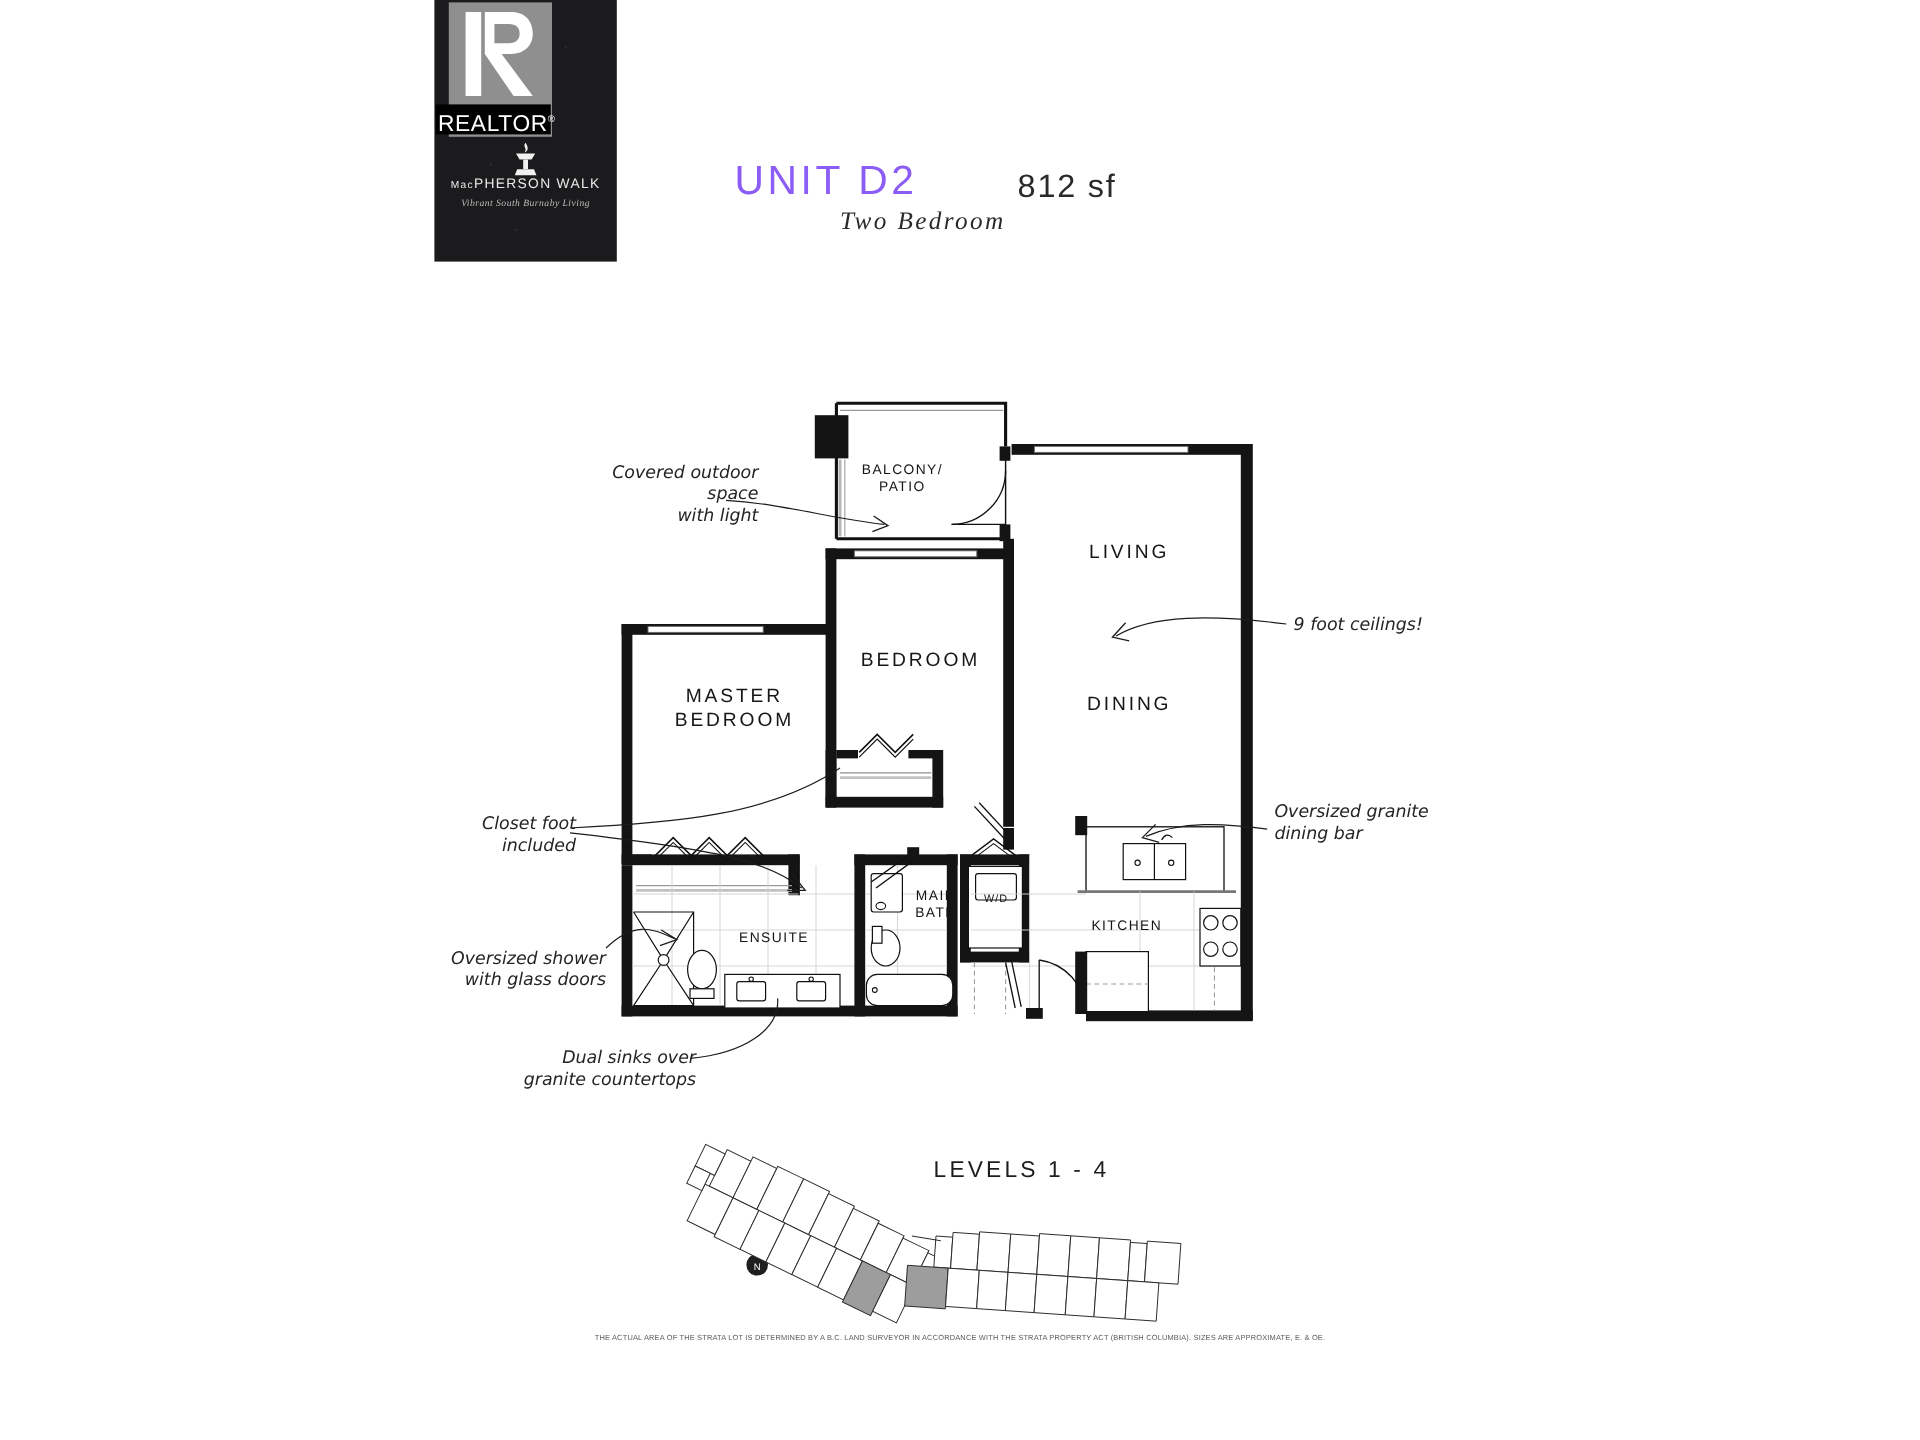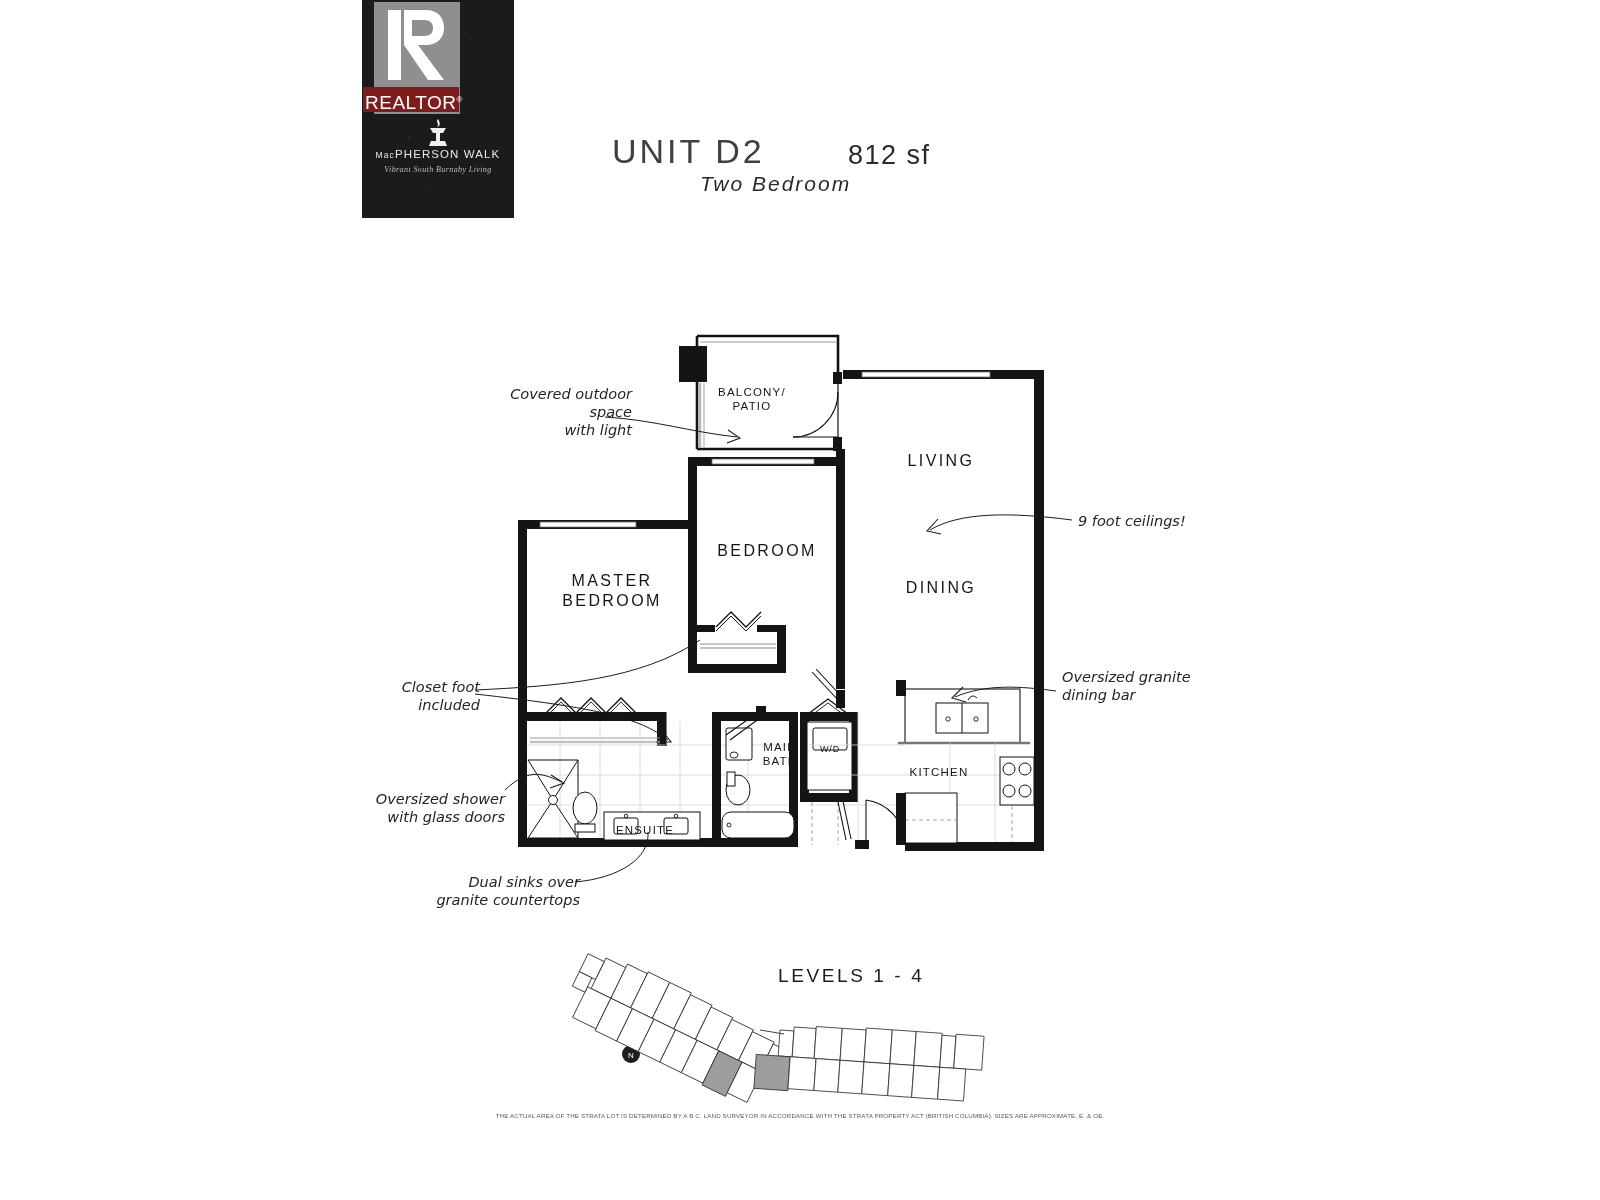--- a/index.html
+++ b/index.html
@@ -50,21 +50,21 @@
   #realtor-mark .rglyph {
     position: absolute;
     left: 0; top: 0; width: 86px; height: 86px;
   }
   #realtor-word {
     position: absolute;
     left: 1px;
     top: 87px;
     width: 96px;
     height: 25px;
-    background: #7f1d1d;
+    background: #000000;
     color: #ffffff;
     font-family: "Liberation Sans", sans-serif;
     font-size: 19px;
     letter-spacing: .5px;
     line-height: 25px;
     padding-left: 2px;
     box-sizing: border-box;
     white-space: nowrap;
   }
   #realtor-word sup { font-size: 8px; vertical-align: super; }
@@ -98,39 +98,39 @@
   }
 
   #unit-title {
     position: absolute;
     left: 612px;
     top: 132px;
     font-family: "Liberation Sans", sans-serif;
     font-size: 34px;
     font-weight: 300;
     letter-spacing: 3px;
-    color: #404040;
+    color: #8b5cf6;
     white-space: nowrap;
   }
   #unit-size {
     position: absolute;
     left: 848px;
     top: 140px;
     font-family: "Liberation Sans", sans-serif;
     font-size: 27px;
     font-weight: 300;
     letter-spacing: 1.5px;
     color: #2a2a2a;
     white-space: nowrap;
   }
   #unit-subtitle {
     position: absolute;
     left: 700px;
     top: 172px;
-    font-family: Liberation Sans, sans-serif;
+    font-family: Liberation Serif, serif;
     font-style: italic;
     font-size: 21px;
     letter-spacing: 2px;
     color: #2a2a2a;
     white-space: nowrap;
   }
 
   
   #plan {
     position: absolute;
@@ -506,21 +506,21 @@
   </g>
 </svg>
 
 <div class="room small" style="left:706px; top:385px; width:92px;">BALCONY/
 PATIO</div>
 <div class="room" style="left:886px; top:451px; width:110px;">LIVING</div>
 <div class="room" style="left:886px; top:578px; width:110px;">DINING</div>
 <div class="room" style="left:707px; top:541px; width:120px;">BEDROOM</div>
 <div class="room" style="left:548px; top:571px; width:128px;">MASTER
 BEDROOM</div>
-<div class="room small" style="left:600px; top:775px; width:90px;margin-top:48px;">ENSUITE</div>
+<div class="room small" style="left:600px; top:775px; width:90px;">ENSUITE</div>
 <div class="room small" style="left:754px; top:740px; width:52px;">MAIN
 BATH</div>
 <div class="room tiny" style="left:808px; top:744px; width:44px;">W/D</div>
 <div class="room small" style="left:893px; top:765px; width:92px;">KITCHEN</div>
 
 <div class="anno right" style="left:470px; top:385px; width:162px;">Covered outdoor space
 with light</div>
 <div class="anno left" style="left:1078px; top:512px; width:180px;">9 foot ceilings!</div>
 <div class="anno left" style="left:1062px; top:668px; width:170px;">Oversized granite
 dining bar</div>

